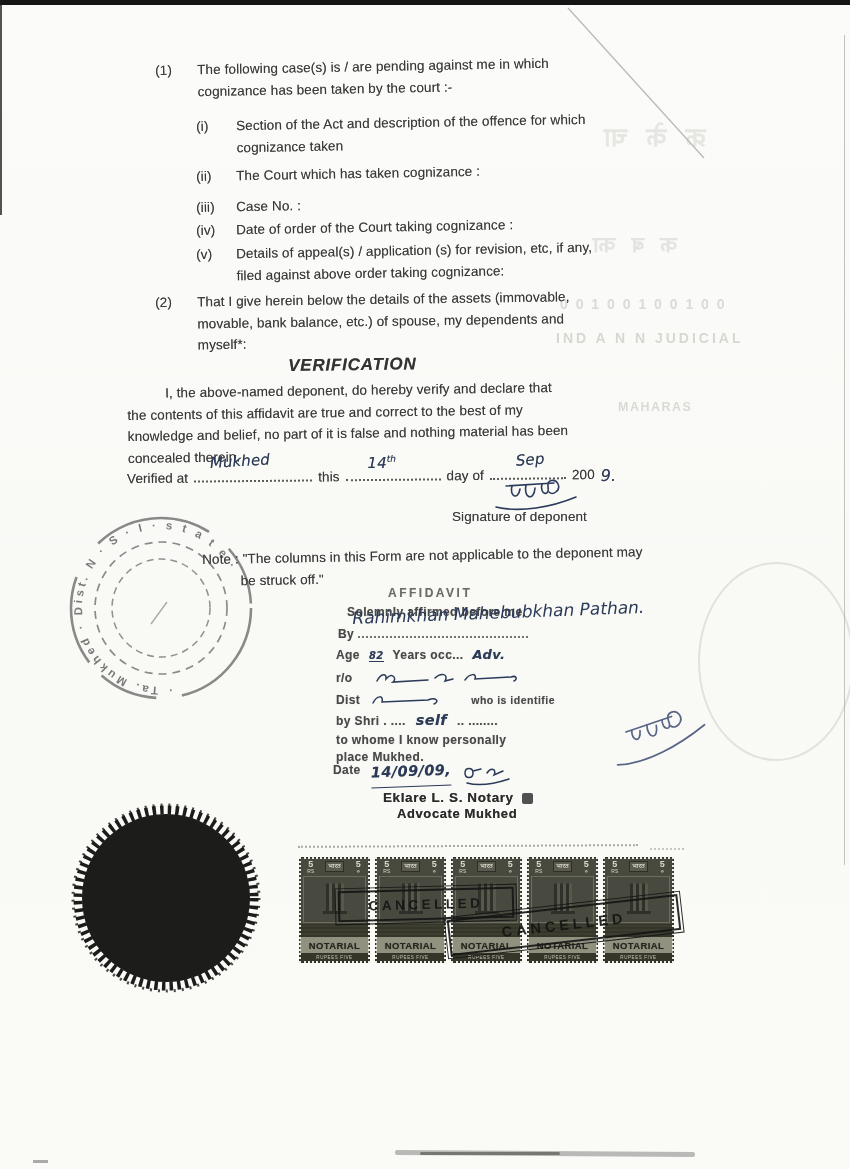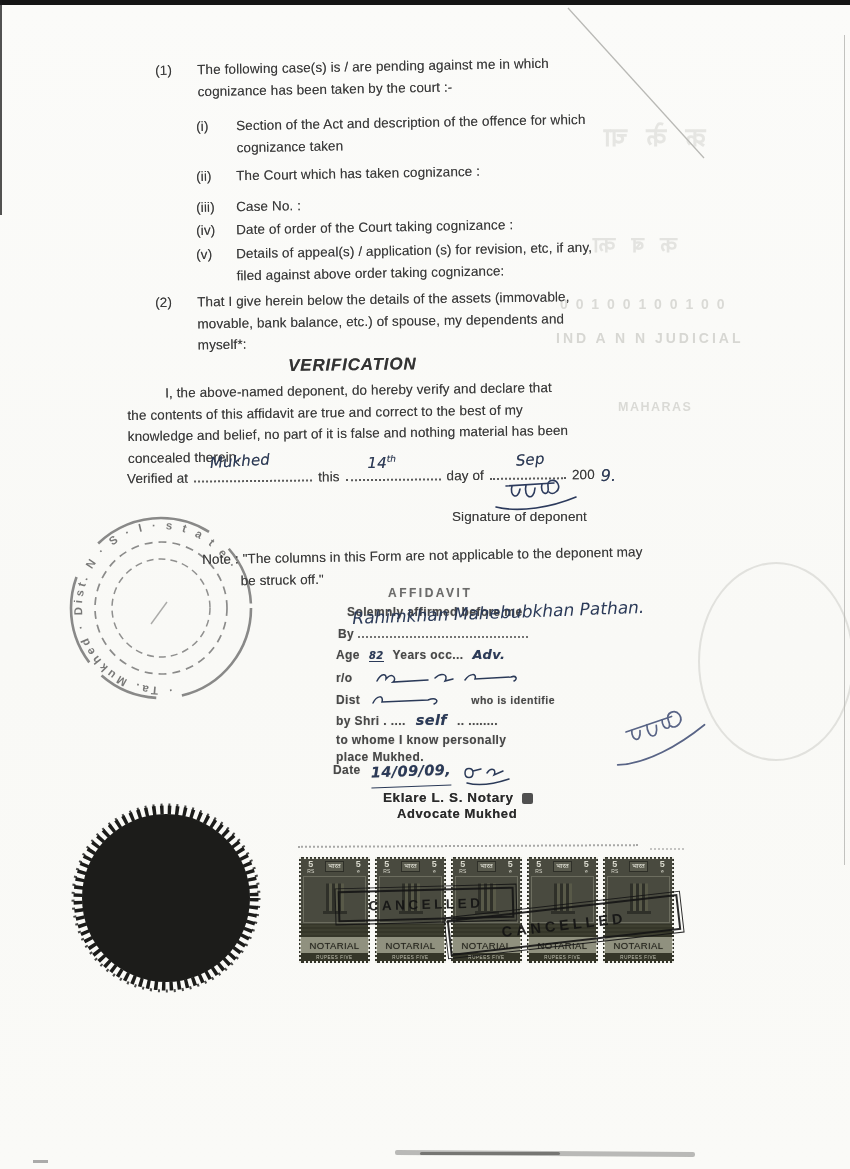--- a/index.html
+++ b/index.html
@@ -32,21 +32,21 @@
   .hsub{font-size:5px;}
   .hmid{flex:1.2;display:flex;align-items:center;justify-content:center;}
   .hmid span{background:#5a5b4e;border:1px solid #2e2f28;color:#e8e8dd;font-size:6.5px;
              padding:1px 2px;line-height:1;}
   .smid{flex:1;margin:1px 3px;border:1px solid #6c6d5f;position:relative;}
   .emblem{position:absolute;left:50%;top:50%;transform:translate(-50%,-55%);width:18px;height:30px;
           background:repeating-linear-gradient(90deg,#2f3029 0 3px,#585948 3px 6px);}
   .embase{position:absolute;left:50%;bottom:8px;transform:translateX(-50%);width:24px;height:3px;background:#2f3029;}
   .sband{height:13px;background:repeating-linear-gradient(0deg,#353629 0 2px,#3d3e30 2px 4px);}
   .snot{height:16px;background:#90917f;display:flex;align-items:center;justify-content:center;}
-  .snot span{font-size:9.5px;font-weight:normal;color:#26261f;letter-spacing:.4px;text-shadow:0 0 1px #565648;}
+  .snot span{font-size:9.5px;font-weight:bold;color:#26261f;letter-spacing:.4px;text-shadow:0 0 1px #565648;}
   .sbot{height:9px;background:#353629;display:flex;align-items:center;justify-content:center;}
   .sbot span{font-size:4.5px;color:#c5c5b5;letter-spacing:.6px;}
   .cancel{border:2px solid #151515;outline:1.5px solid #151515;outline-offset:2.5px;
           display:flex;align-items:center;justify-content:center;opacity:.9;color:#131313;
           font-weight:bold;}
   .bleed{color:#c0c0bb;font-weight:bold;}
   .sup{font-size:9px;vertical-align:super;margin-top:36px;}
 </style>
 </head>
 <body>

